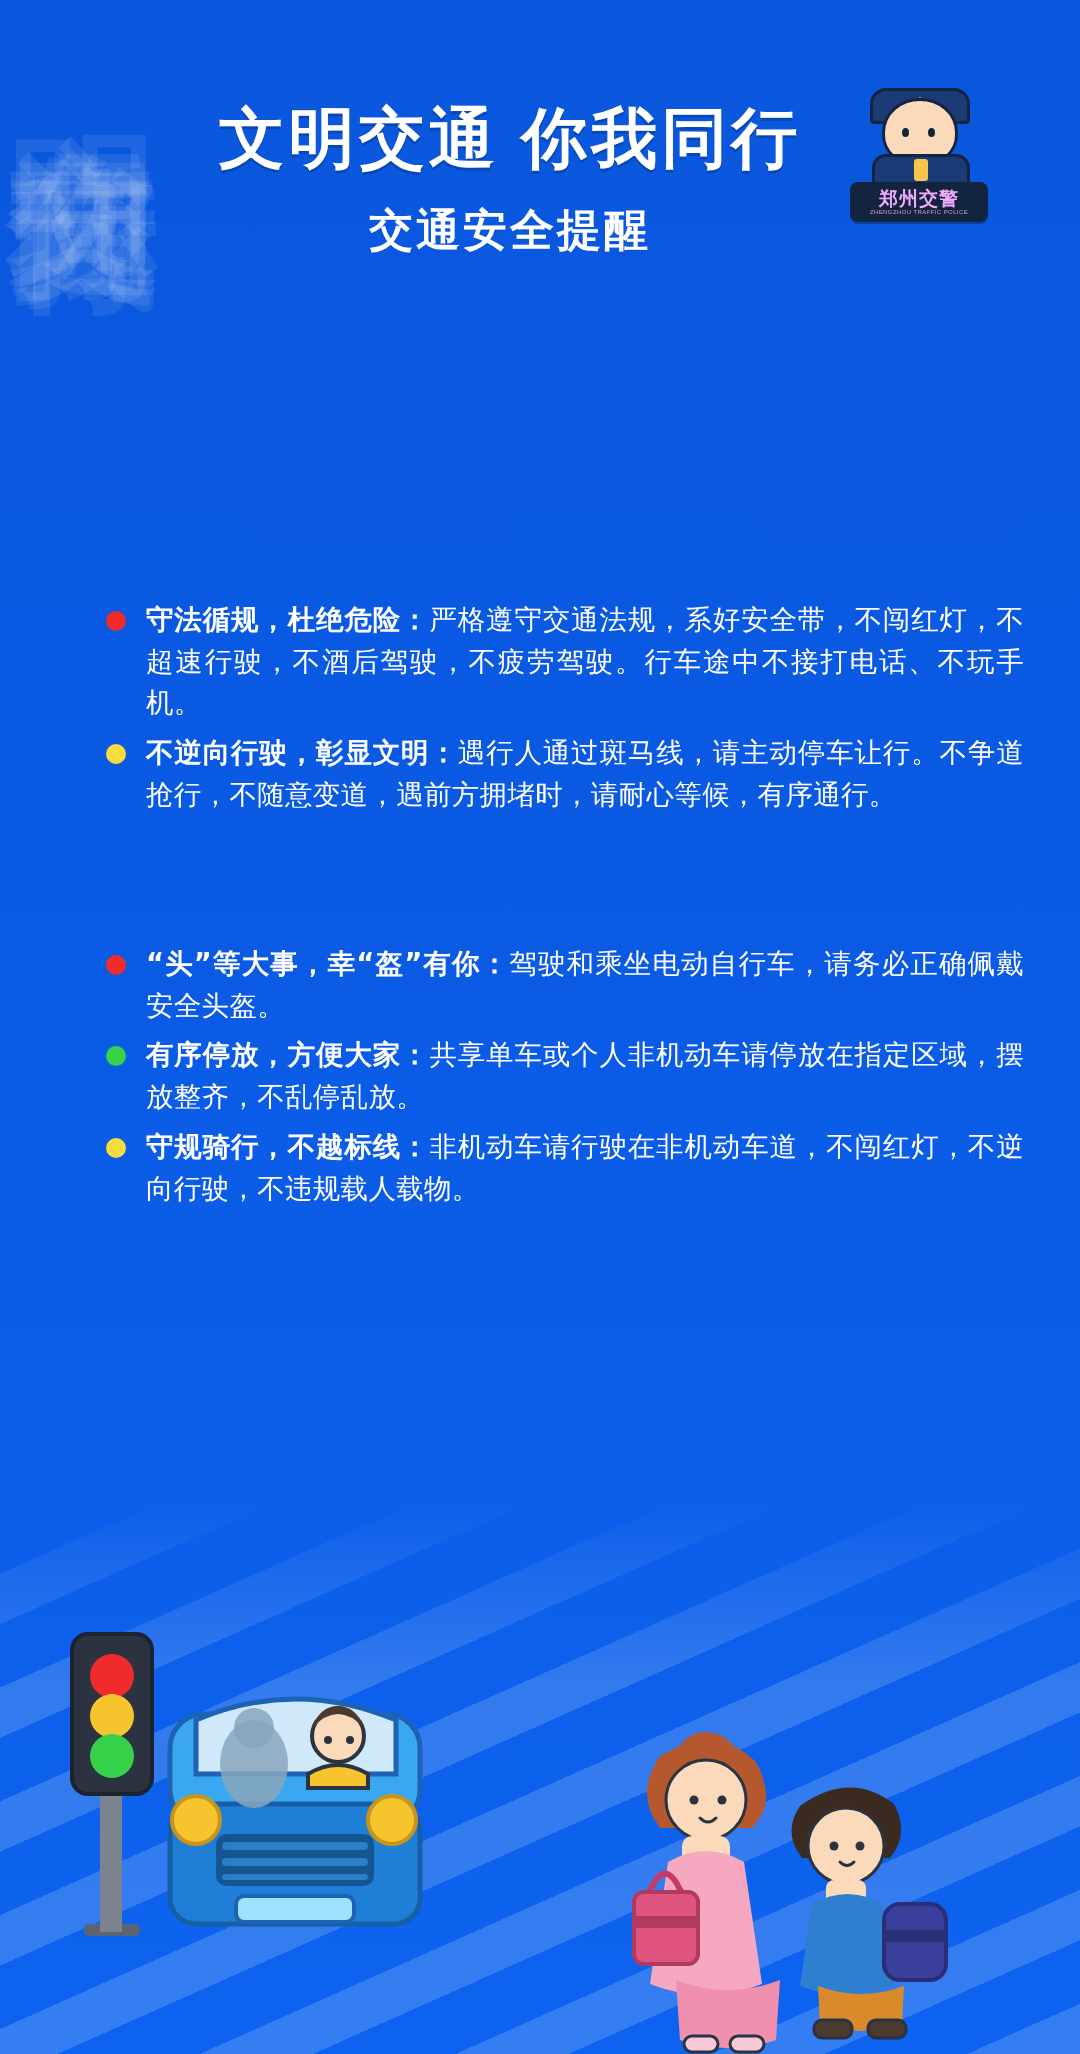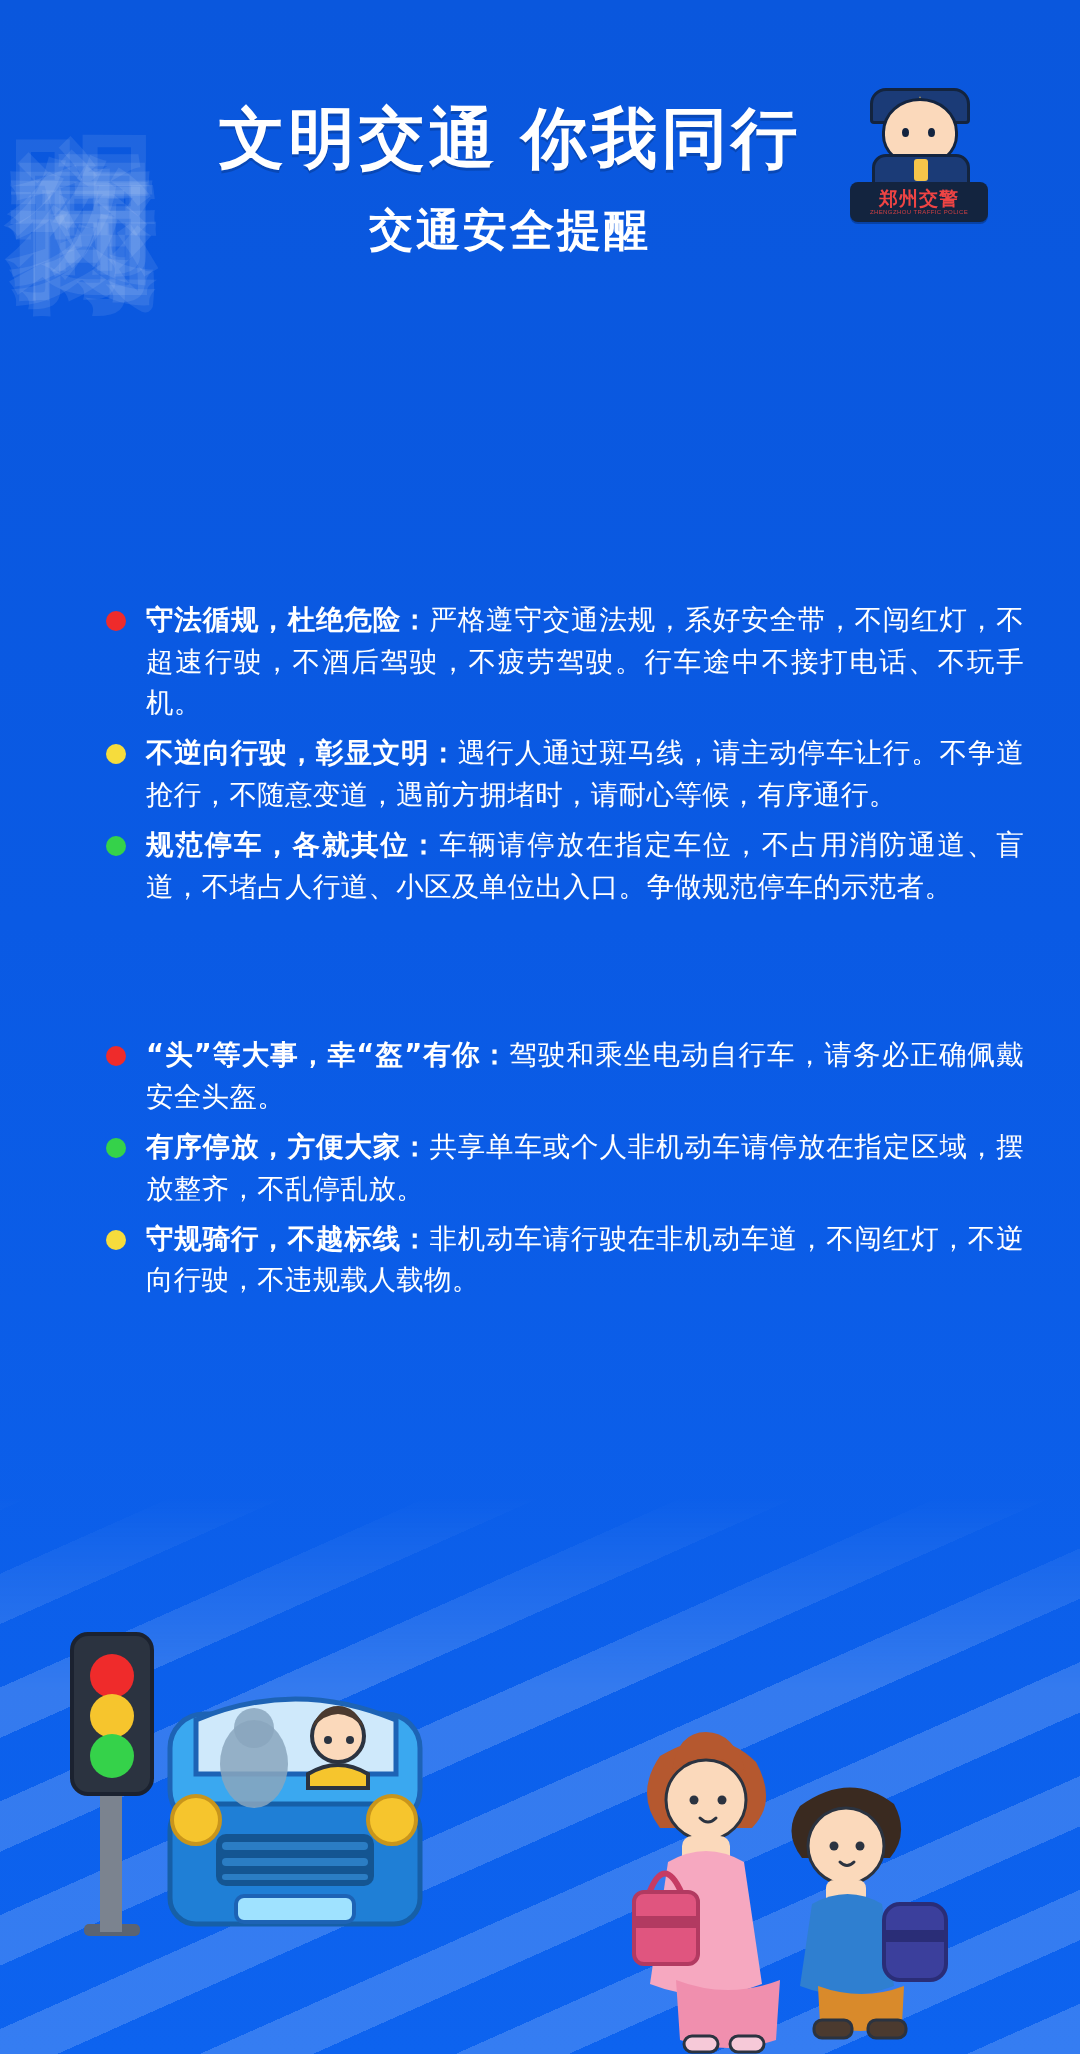--- a/index.html
+++ b/index.html
@@ -158,21 +158,21 @@
     border-radius: 3px;
   }
   .badge .ribbon {
     position: absolute;
     left: -4px;
     top: 86px;
     width: 138px;
     height: 40px;
     background: #13243f;
     border-radius: 8px;
-    color: #ef4444;
+    color: #f0abfc;
     font-size: 19px;
     font-weight: 800;
     letter-spacing: 1px;
     display: flex;
     align-items: center;
     justify-content: center;
     box-shadow: 0 2px 0 rgba(0,0,0,0.25);
   }
   .badge .ribbon small {
     display: block;
@@ -278,24 +278,20 @@
 <div class="section">
   <div class="section-banner">驾车出行，争做“文明驶者”</div>
   <div class="bullets">
     <div class="bullet">
       <span class="dot" style="background:#ef2b2b"></span>
       <span class="lead">守法循规，杜绝危险：</span><span>严格遵守交通法规，系好安全带，不闯红灯，不超速行驶，不酒后驾驶，不疲劳驾驶。行车途中不接打电话、不玩手机。</span>
     </div>
     <div class="bullet">
       <span class="dot" style="background:#f6dc3c"></span>
       <span class="lead">不逆向行驶，彰显文明：</span><span>遇行人通过斑马线，请主动停车让行。不争道抢行，不随意变道，遇前方拥堵时，请耐心等候，有序通行。</span>
-    </div>
-    <div class="bullet">
-      <span class="dot" style="background:#35d24a"></span>
-      <span class="lead">规范停车，各就其位：</span><span>车辆请停放在指定车位，不占用消防通道、盲道，不堵占人行道、小区及单位出入口。争做规范停车的示范者。</span>
     </div>
   </div>
 </div>
 
 <div class="section">
   <div class="section-banner">骑行出行，筑牢“安全防线”</div>
   <div class="bullets">
     <div class="bullet">
       <span class="dot" style="background:#ef2b2b"></span>
       <span class="lead">“头”等大事，幸“盔”有你：</span><span>驾驶和乘坐电动自行车，请务必正确佩戴安全头盔。</span>

